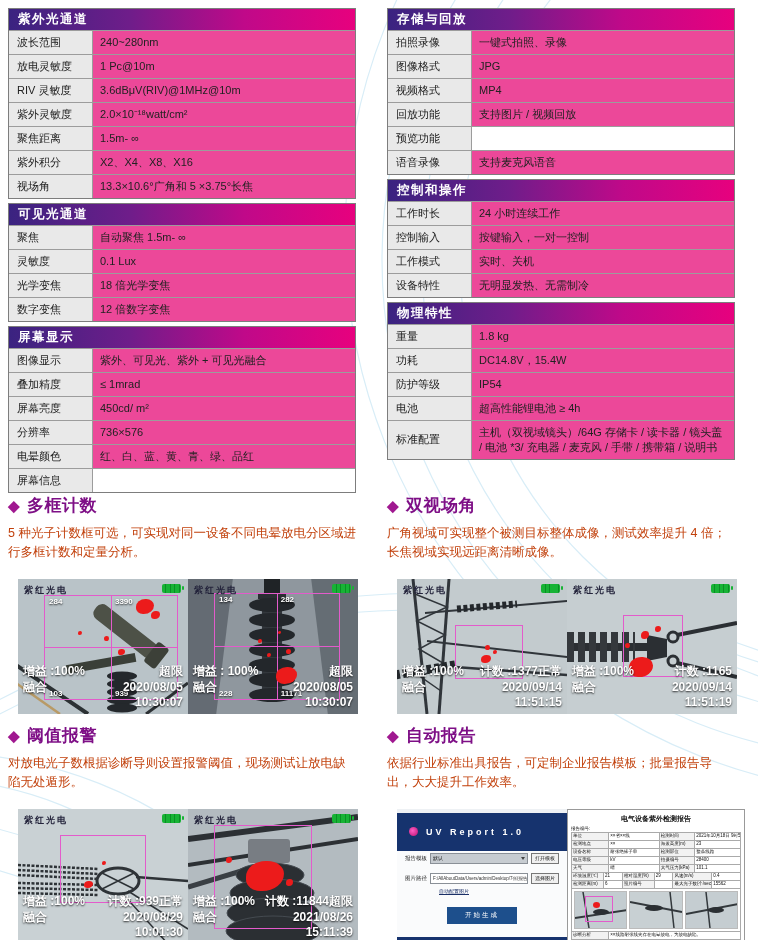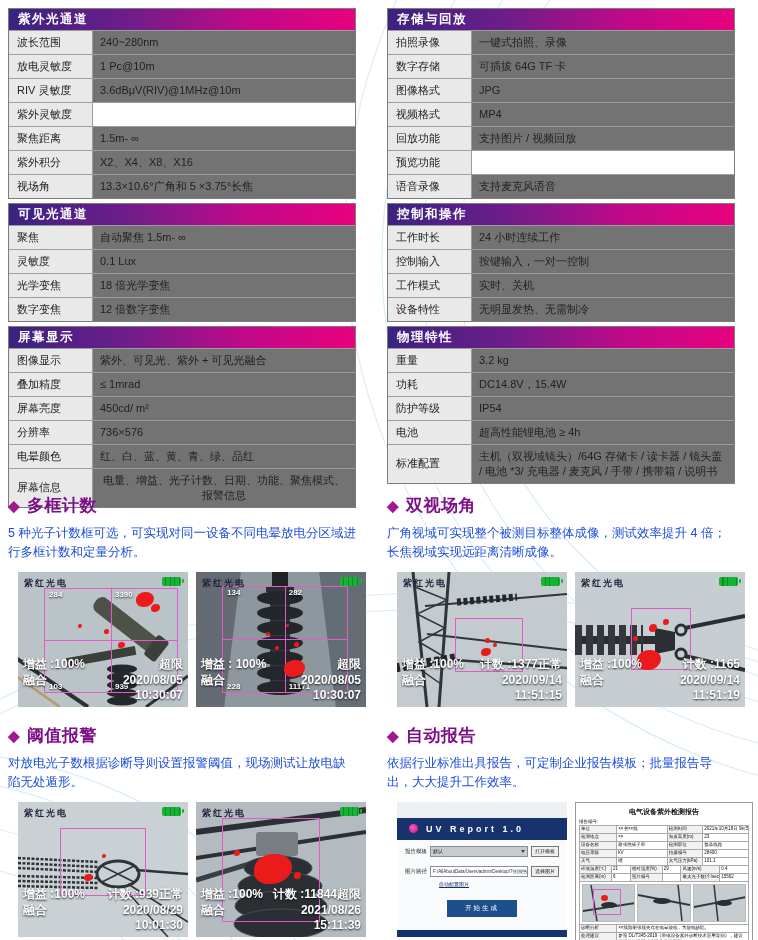--- a/index.html
+++ b/index.html
@@ -12,31 +12,31 @@
 
   
   .spec-table{border:1px solid #7d7d7d;margin-bottom:4px;background:#fff;}
   .spec-header{height:21px;display:flex;align-items:center;padding-left:9px;
     color:#fff;font-size:12.5px;font-weight:bold;letter-spacing:1.5px;
     background:linear-gradient(90deg,#3a2380 0%,#6f1d8a 35%,#c00989 68%,#e7017e 100%);}
   .spec-row{display:grid;grid-template-columns:84px 1fr;border-top:1px solid #9c9c9c;}
   .spec-row .lbl{background:#e9e9e9;font-size:11px;padding:4px 3px 4px 8px;
     border-right:1px solid #9c9c9c;display:flex;align-items:center;}
   .spec-row .val{font-size:11px;padding:4px 7px;display:flex;align-items:center;
-    line-height:1.35;background:#737373;}
+    line-height:1.35;background:#ec4899;}
 
   
   .feature{position:absolute;width:348px;z-index:1;}
   .f1{left:8px;top:494px;} .f2{left:387px;top:494px;}
   .f3{left:8px;top:724px;} .f4{left:387px;top:724px;}
   .feat-title{font-size:17px;font-weight:bold;color:#7e0f86;margin-bottom:7px;
     display:flex;align-items:center;gap:7px;letter-spacing:0.5px;}
   .feat-title .diamond{color:#a01890;font-size:15px;}
-  .feat-desc{margin:0;font-size:12.5px;line-height:1.55;color:#1d4ed8;}
-  .shot-row{display:flex;gap:8px;margin-top:9px;padding-left:10px;}
+  .feat-desc{margin:0;font-size:12.5px;line-height:1.55;color:#c2410c;}
+  .shot-row{display:flex;margin-top:16px;padding-left:10px;}
 
   
   .shot{position:relative;width:170px;height:135px;overflow:hidden;background:#c2cacd;flex:0 0 auto;}
   .shot svg.scene{position:absolute;left:0;top:0;}
   .brand{position:absolute;top:5px;left:6px;font-size:9px;font-weight:bold;
     color:#23233b;letter-spacing:2px;z-index:3;}
   .batt{position:absolute;top:5px;right:7px;width:19px;height:9px;border-radius:2px;
     background:repeating-linear-gradient(90deg,#17b335 0 3.5px,#0a8f24 3.5px 4.5px);z-index:3;}
   .batt::after{content:"";position:absolute;right:-3px;top:2.5px;width:2.5px;height:4px;
     background:#17b335;border-radius:1px;}
@@ -50,21 +50,21 @@
   .blob{position:absolute;background:#ec1b1b;border-radius:55% 45% 60% 40%;z-index:2;}
   .osd{position:absolute;left:5px;right:5px;bottom:3px;display:grid;
     grid-template-columns:auto 1fr auto;font-size:12px;font-weight:bold;color:#fff;
     text-shadow:0 1px 2px rgba(0,0,0,.8);line-height:1.3;z-index:3;}
   .osd .g{grid-area:1/1;} .osd .c{grid-area:1/2;text-align:right;}
   .osd .s{grid-area:1/3;} .osd .m{grid-area:2/1;}
   .osd .d{grid-area:2/2/3/4;text-align:right;}
 
   
   .app-shot{background:#eef1f4;}
-  .app-titlebar{position:absolute;top:16px;left:0;right:0;height:22px;background:#16336e;
+  .app-titlebar{position:absolute;top:4px;left:0;right:0;height:38px;background:#16336e;
     display:flex;align-items:center;gap:8px;padding-left:12px;z-index:2;}
   .app-logo{width:9px;height:9px;border-radius:50%;
     background:radial-gradient(circle at 40% 40%,#ff5ec4,#b80f6f);}
   .app-title{color:#fff;font-size:9px;font-weight:bold;letter-spacing:3px;}
   .app-body{position:absolute;top:22px;left:0;right:0;bottom:7px;background:#fafbfc;z-index:1;}
   .app-row{display:flex;align-items:center;gap:3px;margin:0 8px;}
   .app-row.r1{margin-top:22px;} .app-row.r2{margin-top:9px;}
   .app-lbl{font-size:5.5px;color:#222;white-space:nowrap;}
   .app-select{flex:1;height:9px;background:#c7ccd1;border:1px solid #8a9097;font-size:5px;
     display:flex;align-items:center;justify-content:space-between;padding:0 2px;color:#111;}
@@ -124,20 +124,21 @@
     <div class="spec-row">
         <div class="lbl">放电灵敏度</div>
         <div class="val">1 Pc@10m</div>
       </div>
     <div class="spec-row">
         <div class="lbl">RIV 灵敏度</div>
         <div class="val">3.6dBμV(RIV)@1MHz@10m</div>
       </div>
     <div class="spec-row">
         <div class="lbl">紫外灵敏度</div>
+        <div class="val">2.0×10⁻¹⁸watt/cm²</div>
       </div>
     <div class="spec-row">
         <div class="lbl">聚焦距离</div>
         <div class="val">1.5m- ∞</div>
       </div>
     <div class="spec-row">
         <div class="lbl">紫外积分</div>
         <div class="val">X2、X4、X8、X16</div>
       </div>
     <div class="spec-row">
@@ -181,37 +182,32 @@
     <div class="spec-row">
         <div class="lbl">分辨率</div>
         <div class="val">736×576</div>
       </div>
     <div class="spec-row">
         <div class="lbl">电晕颜色</div>
         <div class="val">红、白、蓝、黄、青、绿、品红</div>
       </div>
     <div class="spec-row">
         <div class="lbl">屏幕信息</div>
-        <div class="val">电量、增益、光子计数、日期、功能、聚焦模式、报警信息</div>
       </div>
   </section>
 </div>
 
 <div class="col colR">
   <section class="spec-table">
     <div class="spec-header">存储与回放</div>
     <div class="spec-row">
         <div class="lbl">拍照录像</div>
         <div class="val">一键式拍照、录像</div>
       </div>
     <div class="spec-row">
-        <div class="lbl">数字存储</div>
-        <div class="val">可插拔 64G TF 卡</div>
-      </div>
-    <div class="spec-row">
         <div class="lbl">图像格式</div>
         <div class="val">JPG</div>
       </div>
     <div class="spec-row">
         <div class="lbl">视频格式</div>
         <div class="val">MP4</div>
       </div>
     <div class="spec-row">
         <div class="lbl">回放功能</div>
         <div class="val">支持图片 / 视频回放</div>
@@ -240,21 +236,21 @@
       </div>
     <div class="spec-row">
         <div class="lbl">设备特性</div>
         <div class="val">无明显发热、无需制冷</div>
       </div>
   </section>
   <section class="spec-table">
     <div class="spec-header">物理特性</div>
     <div class="spec-row">
         <div class="lbl">重量</div>
-        <div class="val">3.2 kg</div>
+        <div class="val">1.8 kg</div>
       </div>
     <div class="spec-row">
         <div class="lbl">功耗</div>
         <div class="val">DC14.8V，15.4W</div>
       </div>
     <div class="spec-row">
         <div class="lbl">防护等级</div>
         <div class="val">IP54</div>
       </div>
     <div class="spec-row">

